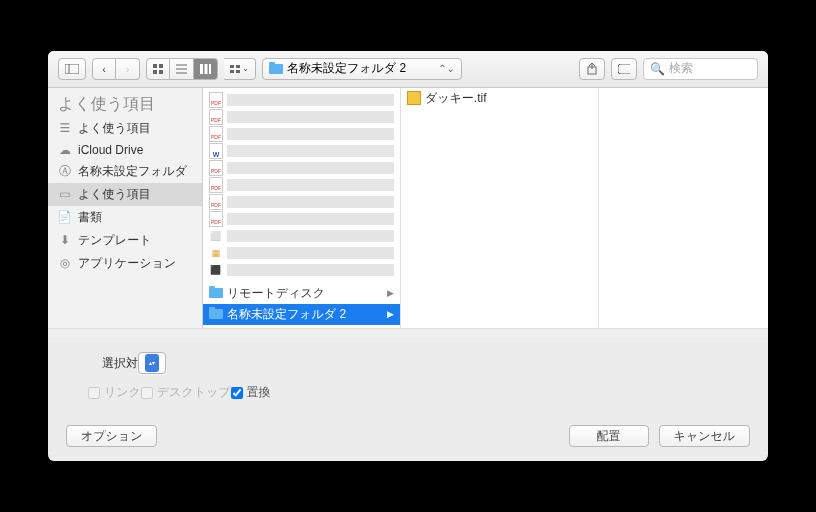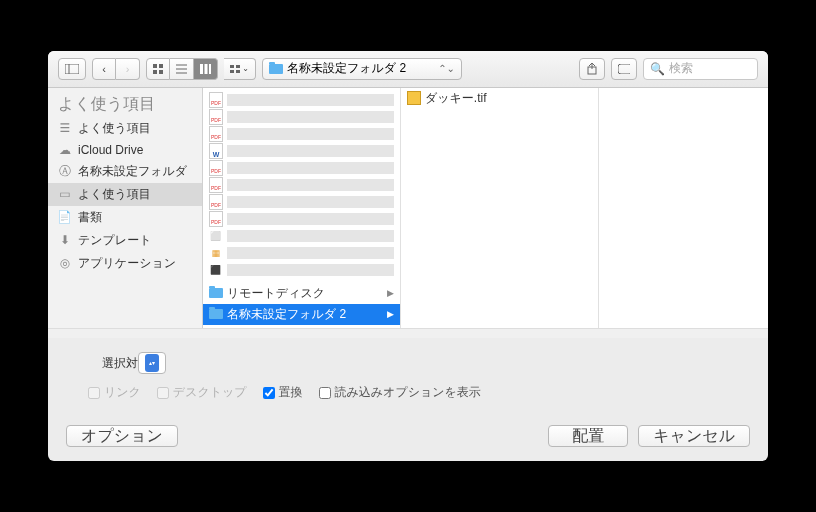--- a/index.html
+++ b/index.html
@@ -32,26 +32,26 @@
 .blur-area { margin: 4px 6px; }
 .blur-row { display: flex; align-items: center; gap: 4px; height: 17px; }
 .blur-ic { width: 14px; height: 14px; font-size: 9px; display: flex; align-items: center; justify-content: center; }
 .blur-txt { flex: 1; height: 12px; background: #e5e5e5; }
 .scroll-hint { height: 10px; background: #f0f0f0; border-top: 1px solid #ddd; }
 .options { padding: 14px 20px; background: #ececec; font-size: 12px; color: #555; }
 .opt-row { display: flex; align-items: center; gap: 0; margin-bottom: 10px; }
 .opt-label { width: 70px; text-align: right; color: #333; }
 .popup { background: #fff; border: 1px solid #b8b8b8; border-radius: 4px; height: 22px; display: flex; align-items: center; padding: 0 6px; font-size: 12px; gap: 6px; }
 .popup-arrows { width: 14px; height: 18px; background: #3b7ee0; border-radius: 3px; display: flex; flex-direction: column; align-items: center; justify-content: center; color: #fff; font-size: 6px; line-height: 6px; }
-.chk-row { display: flex; gap: 16px; margin-left: 20px; }
+.chk-row { display: flex; margin-left: 20px; }
 .chk { display: flex; align-items: center; gap: 4px; }
 .chk input { width: 12px; height: 12px; }
 .chk.dis { color: #b0b0b0; }
 .footer { display: flex; padding: 10px 18px 14px; gap: 10px; }
-.footer .btn { height: 22px; padding: 0 14px; font-size: 16px; }
+.footer .btn { height: 22px; padding: 0 14px; font-size: 12px; }
 .spacer { flex: 1; }
 .doc-ic { width: 14px; height: 16px; background: #fff; border: 1px solid #ccc; position: relative; font-size: 7px; display: flex; align-items: flex-end; justify-content: center; }
 .doc-ic.pdf:after { content:"PDF"; color:#d33; transform: scale(0.7); }
 .doc-ic.docx:after { content:"W"; color:#2a5fb0; font-weight:bold; }
 .tif-ic { width:14px; height:14px; background:#f6c544; border:1px solid #cc9a20; }
 </style>
 </head>
 <body>
 
 <div class="window">
@@ -241,24 +241,20 @@
           <span>リンク</span>
         </label>
       <label class="chk dis">
           <input type="checkbox" disabled="" style="">
           <span>デスクトップ</span>
         </label>
       <label class="chk">
           <input type="checkbox" checked="" style="">
           <span>置換</span>
         </label>
-      <label class="chk">
-          <input type="checkbox" style="">
-          <span>読み込みオプションを表示</span>
-        </label>
     </div>
   </div>
 
   <div class="footer">
     <div class="btn">
         <span>オプション</span>
       </div>
     <div class="spacer"></div>
     <div class="btn" style="width:80px">
         <span>配置</span>

